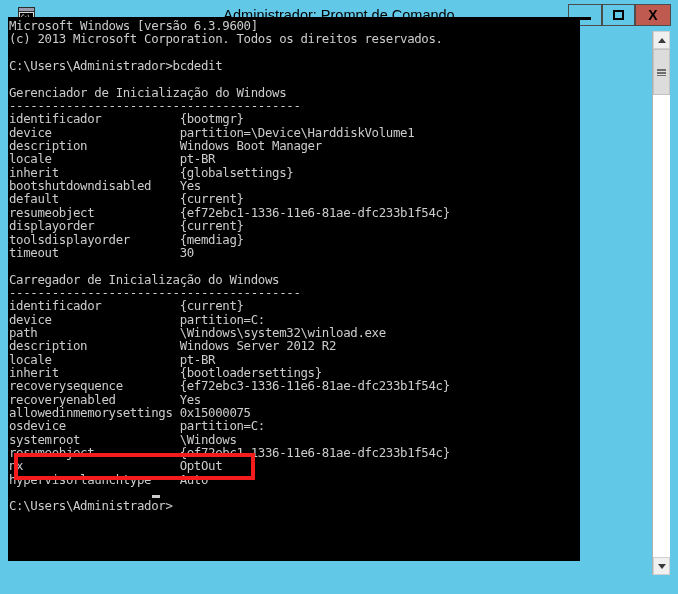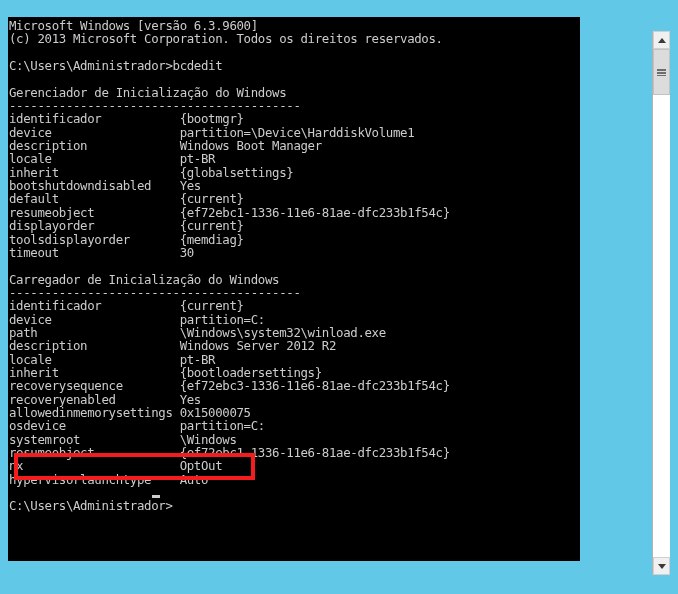--- a/index.html
+++ b/index.html
@@ -203,20 +203,39 @@
         #6e6e6e 3px, #6e6e6e 5px,
         transparent 5px, transparent 6px,
         #6e6e6e 6px, #6e6e6e 8px);
   }
 </style>
 </head>
 <body>
 
 <div id="window">
 
+  <div id="titlebar">
+
+    <div id="app-icon">
+      <div class="icon-titlestrip"></div>
+      <div class="icon-screen">C:\.</div>
+    </div>
+
+    <div id="title-text">Administrador: Prompt de Comando</div>
+
+    <div class="winbtn" id="btn-minimize">
+      <div class="glyph-min"></div>
+    </div>
+    <div class="winbtn" id="btn-maximize">
+      <div class="glyph-max"></div>
+    </div>
+    <div class="winbtn" id="btn-close">
+      <div class="glyph-close">X</div>
+    </div>
+  </div>
 
   <div id="console-area">
     <pre id="console-text">Microsoft Windows [versão 6.3.9600]
 (c) 2013 Microsoft Corporation. Todos os direitos reservados.
 
 C:\Users\Administrador&gt;bcdedit
 
 Gerenciador de Inicialização do Windows
 -----------------------------------------
 identificador           {bootmgr}

